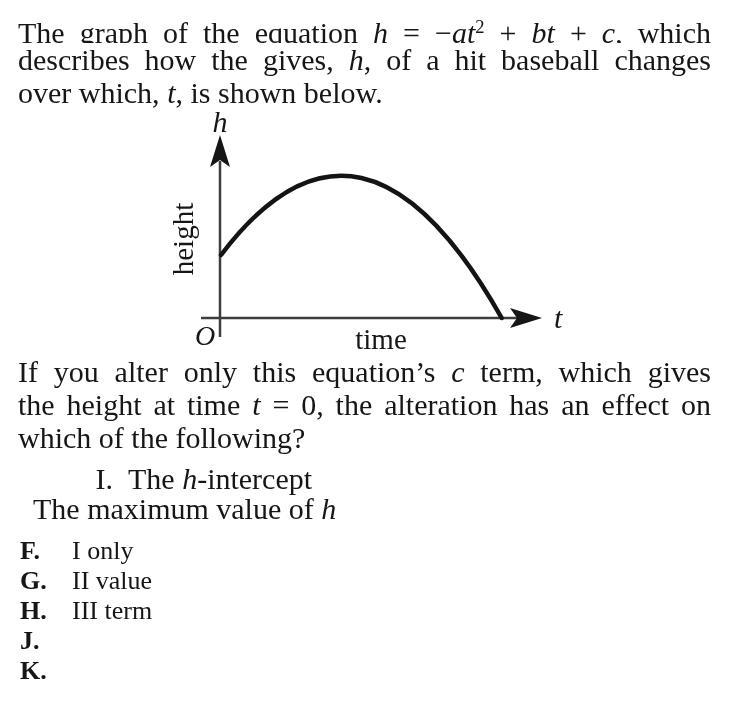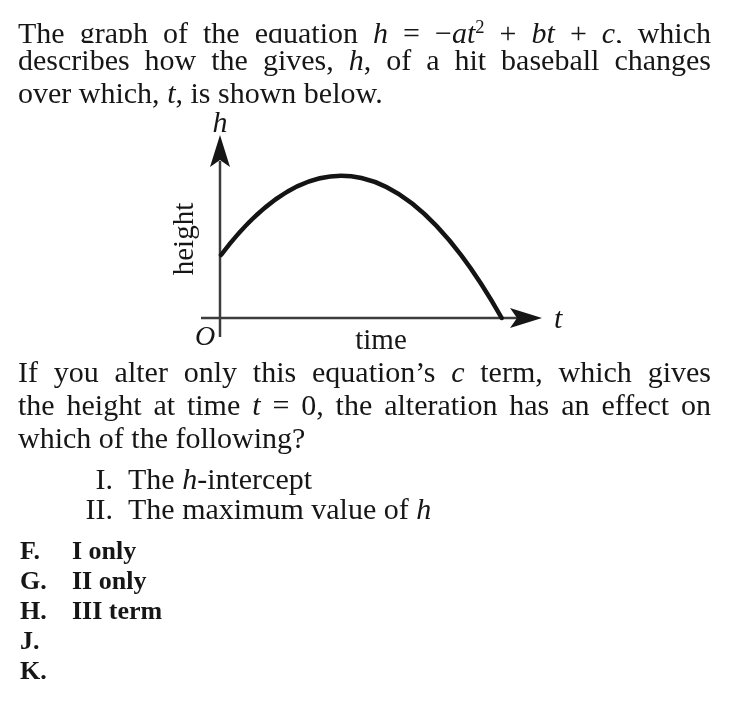--- a/index.html
+++ b/index.html
@@ -84,21 +84,21 @@
     font-size: 26px;
     line-height: 30px;
     height: 30px;
     padding-left: 2px;
   }
   .choice .letter {
     width: 52px;
     flex: 0 0 52px;
     font-weight: 700;
   }
-  .choice .ctext { font-weight: 700; }
+  .choice .ctext { font-weight: 400; }
 </style>
 </head>
 <body>
 
 <div class="page">
 
   <div class="para">
     <div class="pline just"><span class="seg-n">The graph of the equation </span><span class="seg-i">h</span><span class="seg-n"> = −</span><span class="seg-i">at</span><span class="seg-sup">2</span><span class="seg-n"> + </span><span class="seg-i">bt</span><span class="seg-n"> + </span><span class="seg-i">c</span><span class="seg-n">, which</span></div>
     <div class="pline just"><span class="seg-n">describes how the gives, </span><span class="seg-i">h</span><span class="seg-n">, of a hit baseball changes</span></div>
     <div class="pline"><span class="seg-n">over which, </span><span class="seg-i">t</span><span class="seg-n">, is shown below.</span></div>
@@ -128,33 +128,32 @@
     <div class="pline just"><span class="seg-n">the height at time </span><span class="seg-i">t</span><span class="seg-n"> = 0, the alteration has an effect on</span></div>
     <div class="pline"><span class="seg-n">which of the following?</span></div>
   </div>
 
   <div class="statements">
     <div class="statement">
       <span class="numeral">I.</span>
       <span class="stext"><span class="seg-n">The </span><span class="seg-i">h</span><span class="seg-n">-intercept</span></span>
     </div>
     <div class="statement">
-      <span class="numeral">II.</span>
       <span class="stext"><span class="seg-n">The maximum value of </span><span class="seg-i">h</span></span>
     </div>
   </div>
 
   <div class="choices">
     <div class="choice">
       <span class="letter">F.</span>
       <span class="ctext">I only</span>
     </div>
     <div class="choice">
       <span class="letter">G.</span>
-      <span class="ctext">II only</span>
+      <span class="ctext">II value</span>
     </div>
     <div class="choice">
       <span class="letter">H.</span>
       <span class="ctext">III term</span>
     </div>
     <div class="choice">
       <span class="letter">J.</span>
     </div>
     <div class="choice">
       <span class="letter">K.</span>

